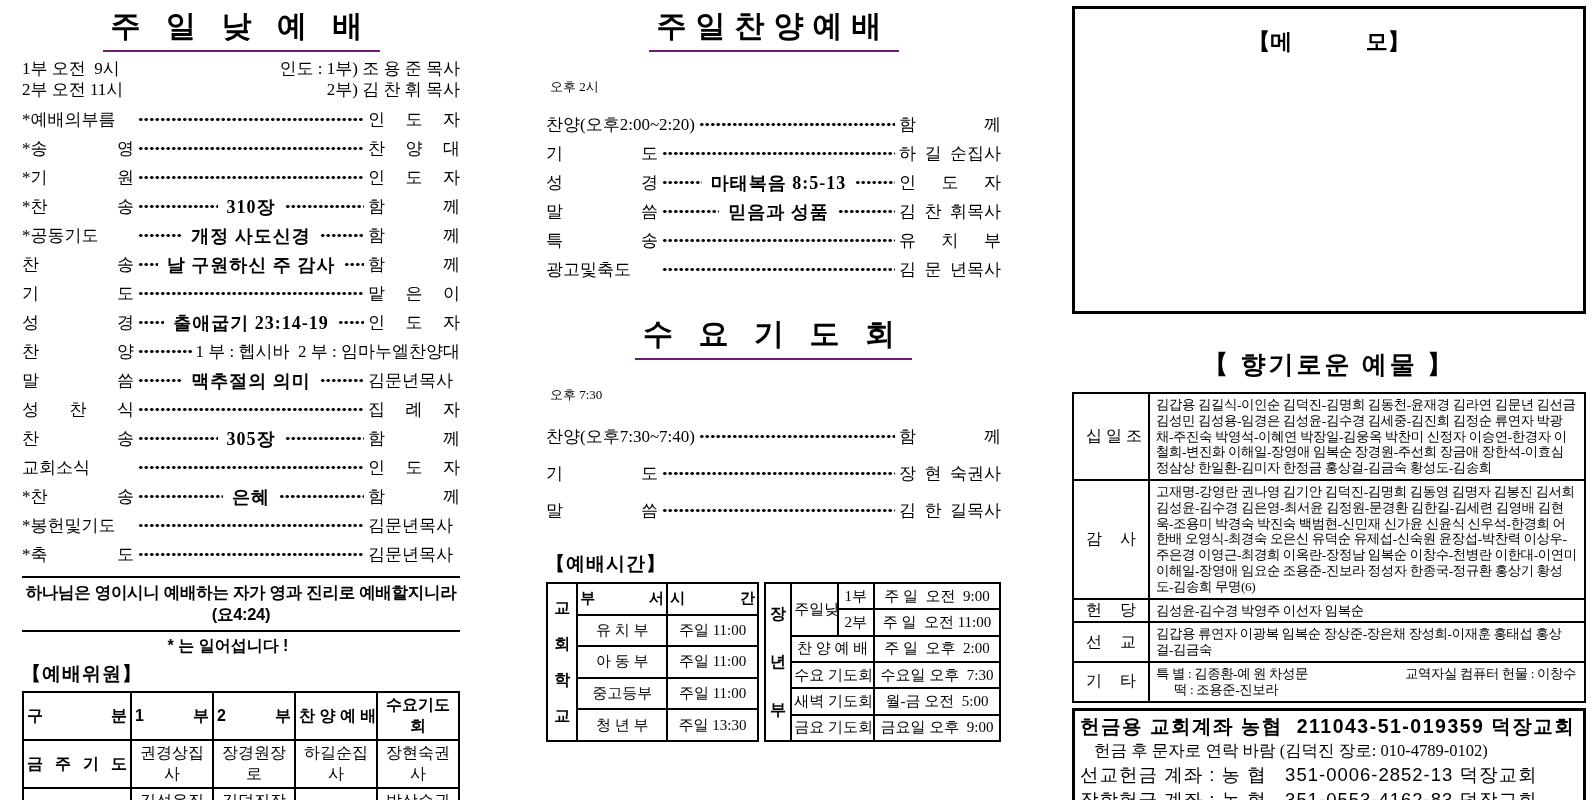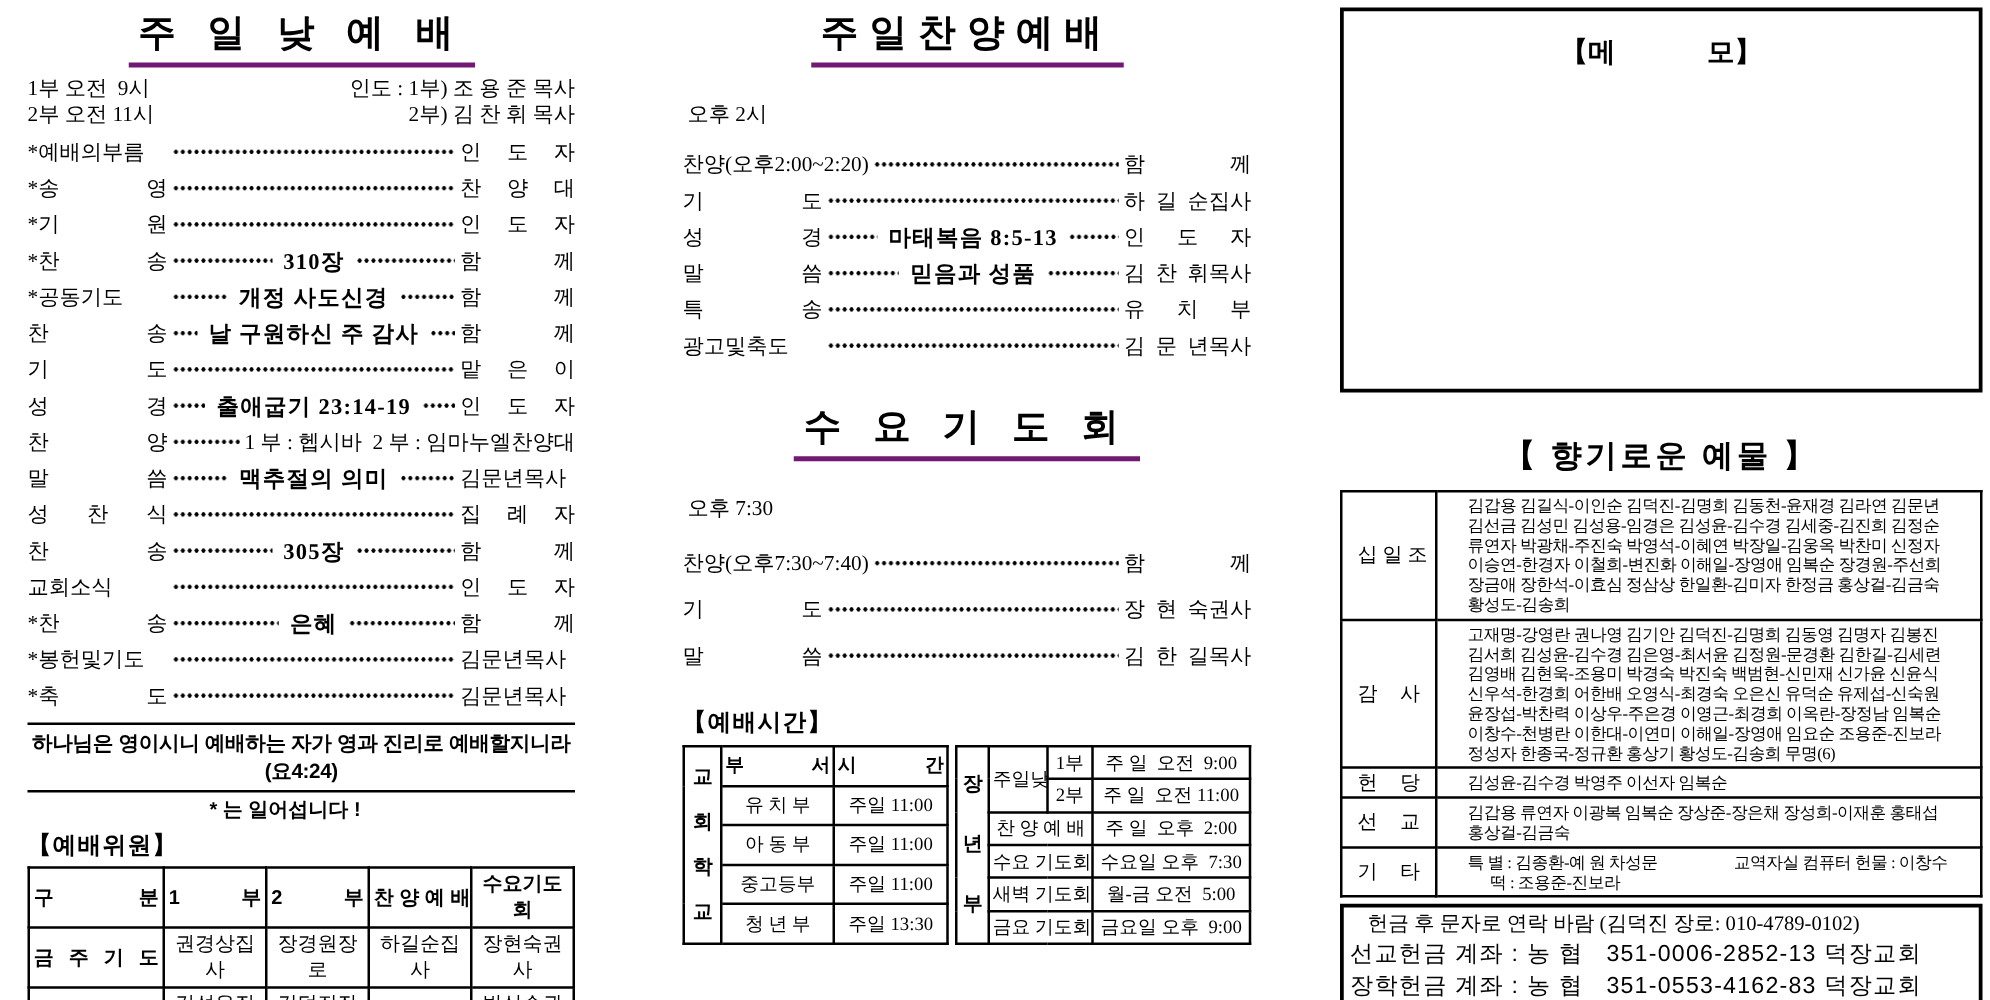--- a/index.html
+++ b/index.html
@@ -12,21 +12,21 @@
 
   .col { position:absolute; top:6px; }
   #col-left  { left:22px;  width:438px; }
   #col-mid   { left:530px; width:455px;margin-left:16px; }
   #col-right { left:1072px; width:514px; }
 
   
   .sec-title {
     display:block; width:max-content; margin:0 auto 6px;
     font-size:30px; font-weight:bold; letter-spacing:9px;
-    border-bottom:4px solid #701a75; padding:0 8px 3px; white-space:pre;
+    border-bottom:2px solid #701a75; padding:0 8px 3px; white-space:pre;
   }
 
   
   .sched { font-size:17px; line-height:21px; display:flex; justify-content:space-between; }
   .sched .lt { white-space:pre; }
   .sched .rt { text-align:right; white-space:pre; }
 
   
   .olist { margin-top:5px; }
   .oline { display:flex; align-items:center; height:29px; font-size:17px; }
@@ -54,21 +54,21 @@
 
   
   table { border-collapse:collapse; }
   .committee { width:100%; table-layout:fixed; font-size:16px; text-align:center; }
   .committee td { border:2px solid #000; padding:2px 3px; height:36px; }
   .committee .hd { font-weight:bold; }
   .committee col.c0 { width:108px; }
   .spread { text-align:justify; text-align-last:justify; white-space:pre; padding-left:10px; padding-right:10px; }
 
   
-  .time-note { font-size:17px; margin:26px 0 14px 4px; white-space:pre; }
+  .time-note { font-size:13px; margin:26px 0 14px 4px; white-space:pre; }
   .mid-gap { margin-top:12px; }
   .wedline { height:37px; }
 
   
   .svc-wrap { display:flex; gap:5px; margin-top:5px; }
   .svc { table-layout:fixed; font-size:15px; text-align:center; }
   .svc td { border:2px solid #000; padding:1px 2px; white-space:pre; }
   .svc-left { width:213px; height:160px; }
   .svc-right { width:237px; height:160px; }
   .vlabel { font-weight:bold; font-size:16px; white-space:pre-line; vertical-align:middle; }
@@ -82,21 +82,21 @@
   
   .memo-box { border:3px solid #000; height:302px; }
   .memo-title { text-align:center; font-weight:bold; font-size:22px; padding-top:18px; white-space:pre; }
 
   .off-title { text-align:center; font-weight:bold; font-size:25px; letter-spacing:3px; margin:34px 0 11px; white-space:pre; }
 
   .off-table { width:100%; table-layout:fixed; }
   .off-table td { border:2px solid #000; }
   .off-table col.o0 { width:76px; }
   .off-label { font-size:16px; text-align:justify; text-align-last:justify; white-space:pre; padding:0 12px; }
-  .off-names { font-size:13.4px; line-height:15.8px; padding:3px 24px; letter-spacing:-0.4px; text-align:left; }
+  .off-names { font-size:13.4px; line-height:15.8px; padding:3px 6px; letter-spacing:-0.4px; text-align:left; }
   .etc-line1 { display:flex; justify-content:space-between; padding-right:2px; }
   .etc-line2 { padding-left:18px; }
 
   .acct-box { border:3px solid #000; margin-top:5px; padding:2px 5px 4px; }
   .acct1 { font-weight:bold; font-size:19.5px; letter-spacing:1.5px; white-space:pre; }
   .acct2 { font-size:16.5px; padding-left:14px; white-space:pre; }
   .acct3 { font-weight:normal; font-size:18.5px; letter-spacing:1px; white-space:pre; }
 </style>
 </head>
 <body>
@@ -427,19 +427,20 @@
             <span>특 별 : 김종환-예 원 차성문</span>
             <span>교역자실 컴퓨터 헌물 : 이창수</span>
           </div>
           <div class="etc-line2">떡 : 조용준-진보라</div>
         </td>
       </tr>
     </tbody>
       </table>
 
     <div class="acct-box">
+      <div class="acct1 gothic">헌금용 교회계좌 농협  211043-51-019359 덕장교회</div>
       <div class="acct2">헌금 후 문자로 연락 바람 (김덕진 장로: 010-4789-0102)</div>
       <div class="acct3 gothic">선교헌금 계좌 : 농 협   351-0006-2852-13 덕장교회</div>
       <div class="acct3 gothic">장학헌금 계좌 : 농 협   351-0553-4162-83 덕장교회</div>
     </div>
   </div>
 
 </div>
 
 </body></html>

